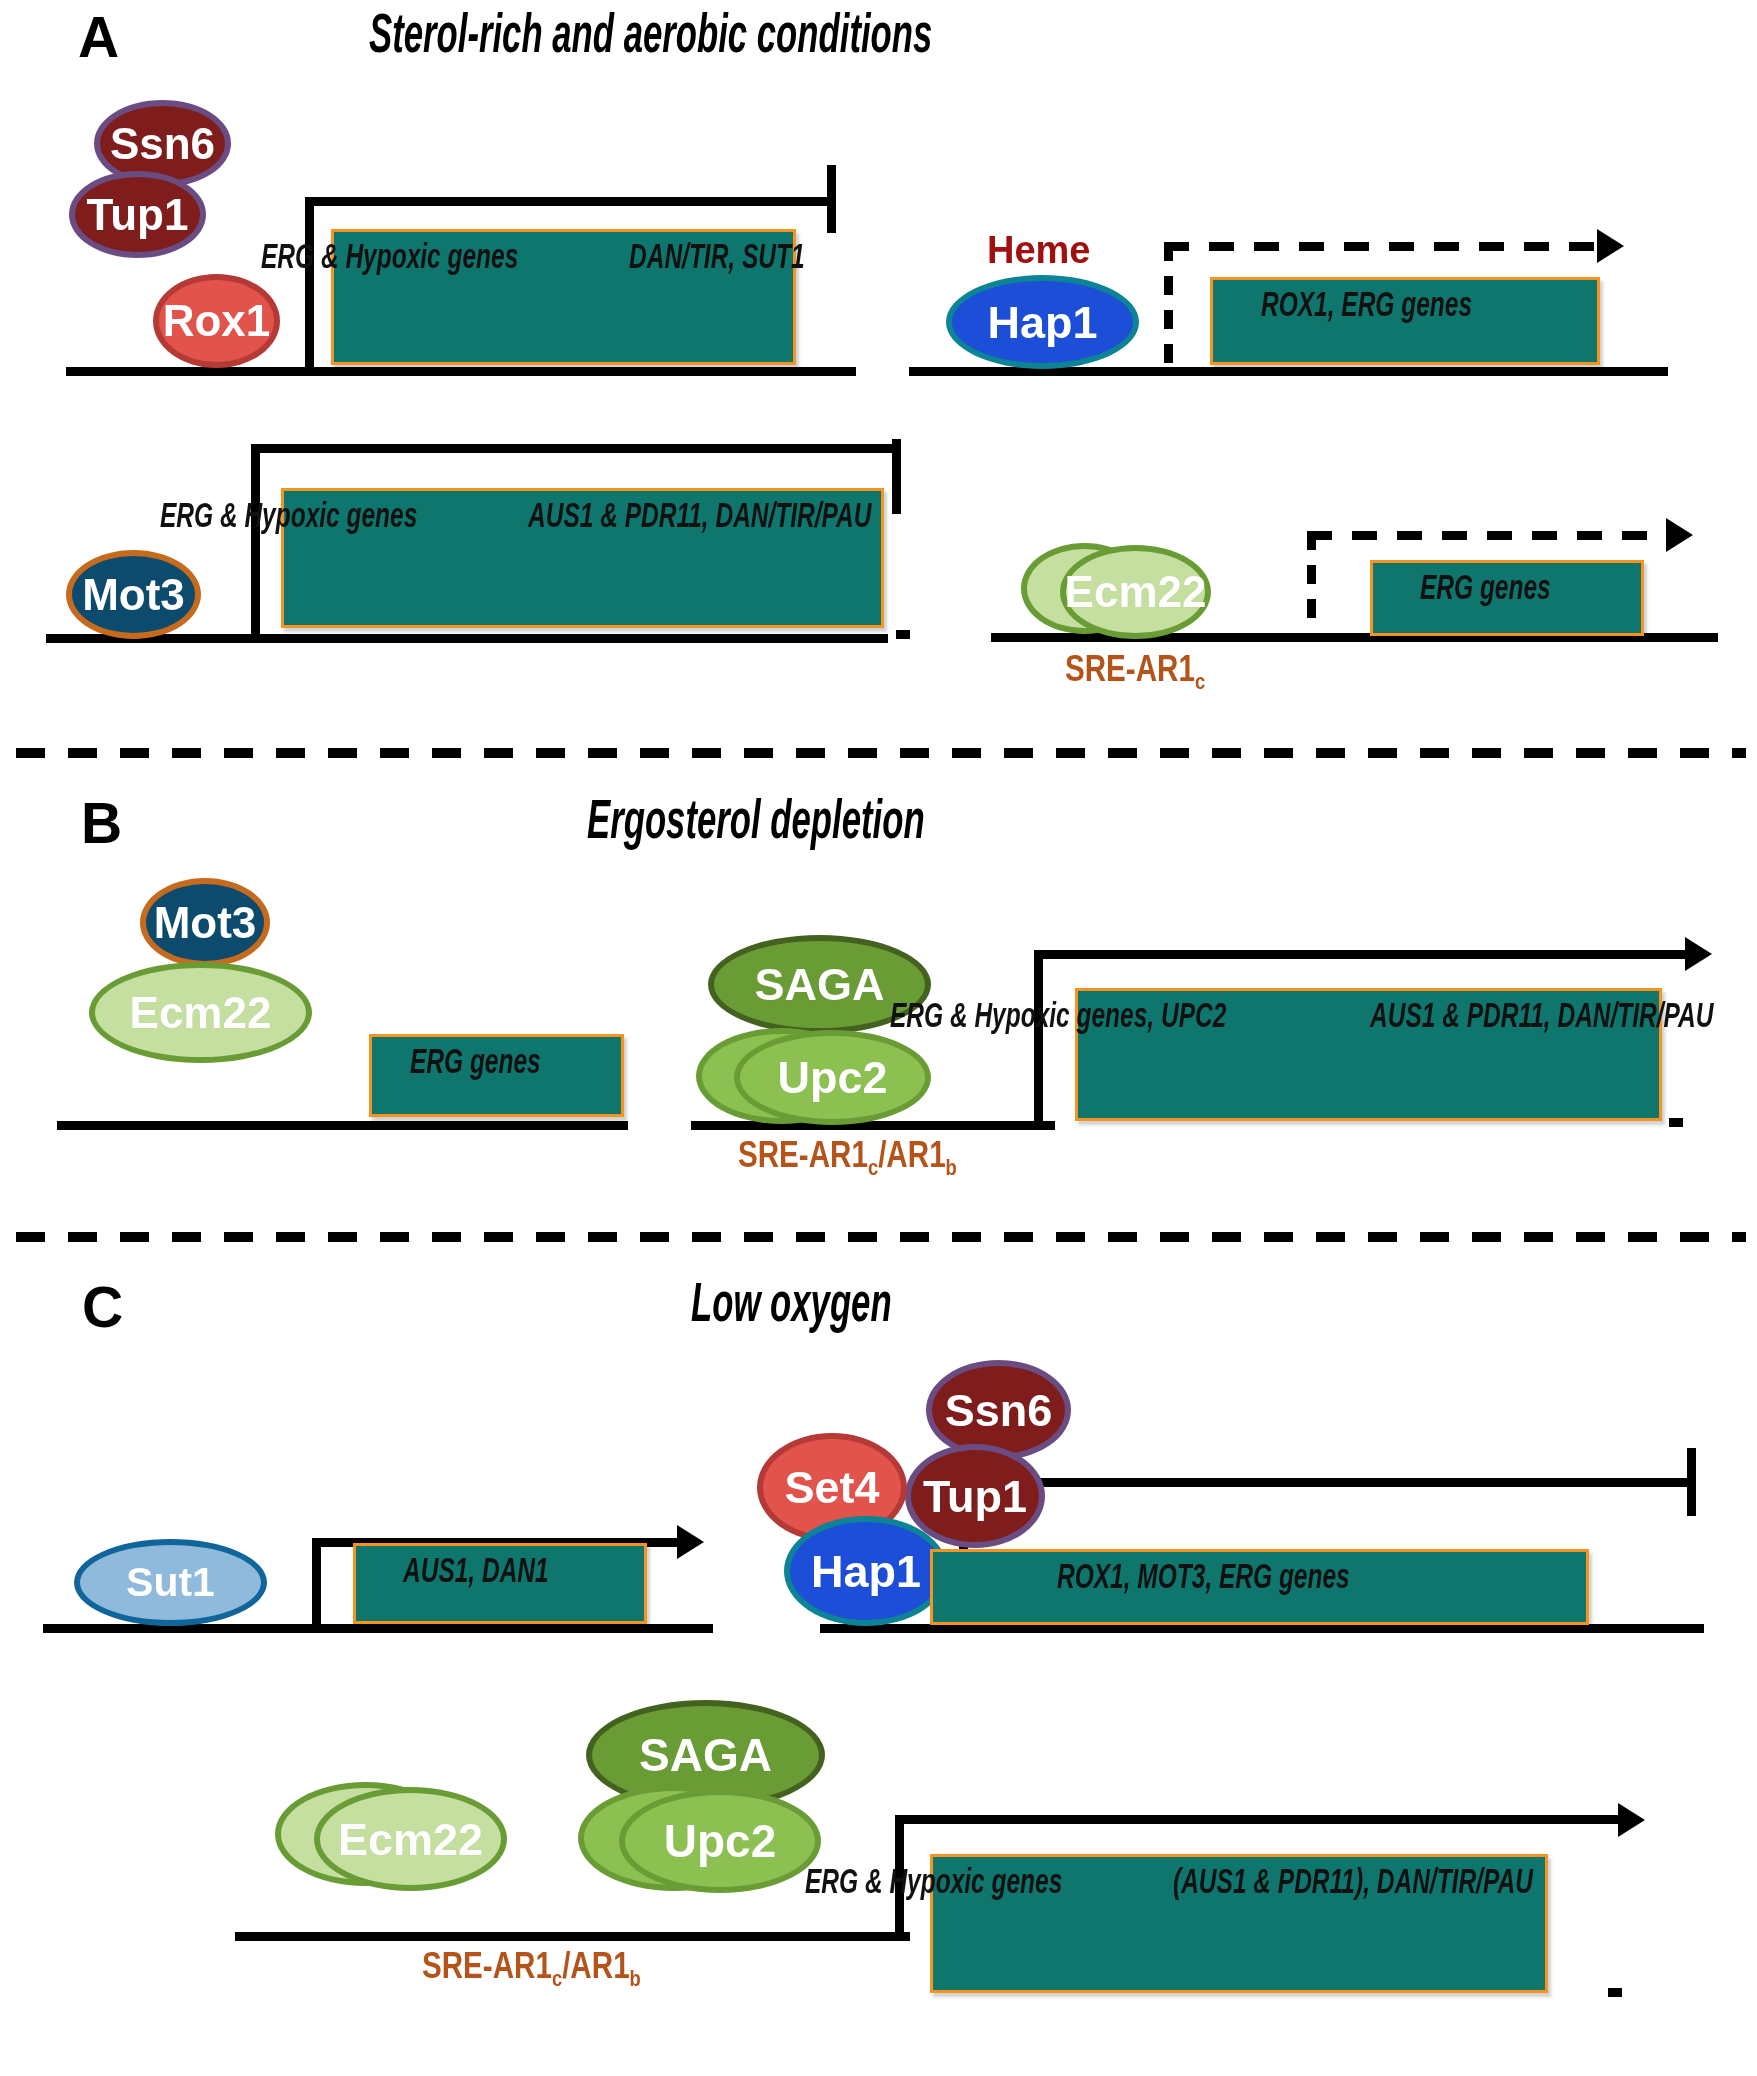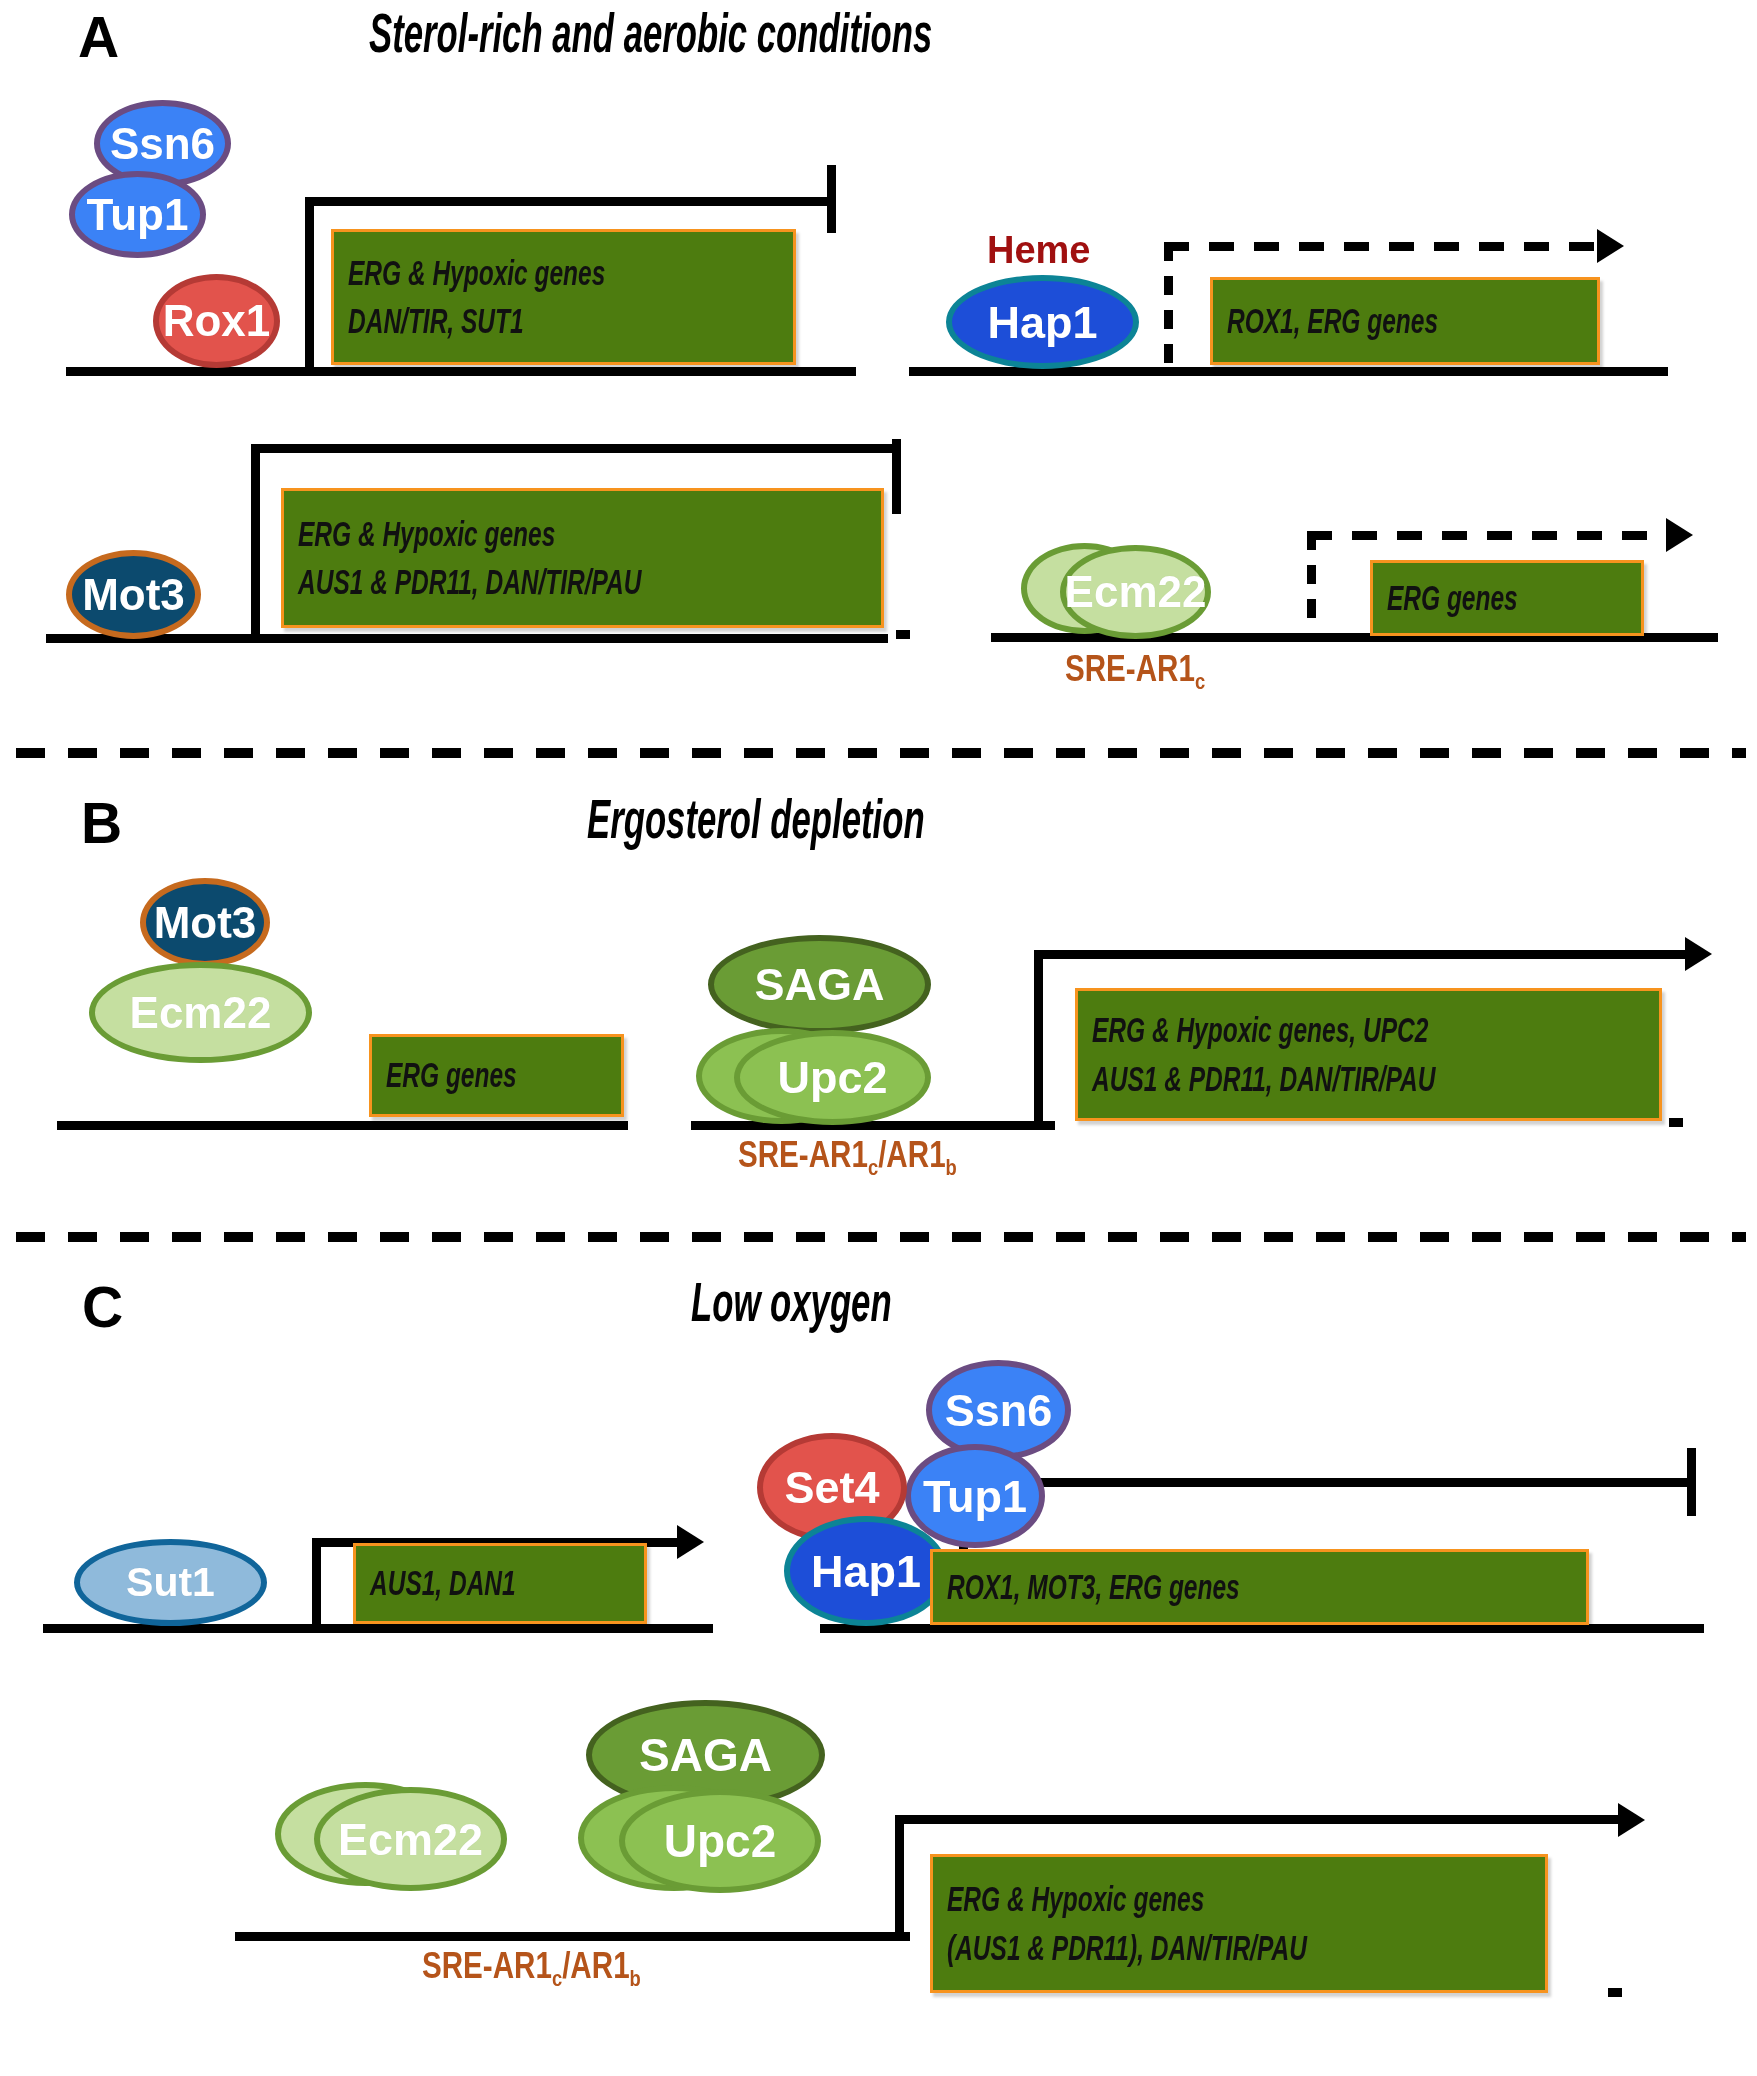--- a/index.html
+++ b/index.html
@@ -13,35 +13,35 @@
 
   
   .cond-title{font-style:italic;font-weight:bold;font-size:56px;color:#000;
       font-family:"Liberation Sans Narrow","Liberation Sans","DejaVu Sans Condensed",sans-serif;
       transform:scaleX(.62);transform-origin:left center;white-space:nowrap;line-height:1;}
 
   
   .dna{background:#000;height:8.8px;}
 
   
-  .genebox{background:#4d7c0f;border:3.6px solid #F7931E;box-sizing:border-box;
+  .genebox{background:#0f766e;border:3.6px solid #F7931E;box-sizing:border-box;
      box-shadow:3.1px 3.6px 2.6px rgba(0,0,0,.18);
-     display:flex;flex-direction:column;justify-content:center;align-items:flex-start;
+     display:flex;justify-content:center;align-items:flex-start;
      padding-left:13.5px;}
   .genebox .ln{font-style:italic;font-weight:bold;font-size:35px;color:#111;
      font-family:"Liberation Sans Narrow","Liberation Sans","DejaVu Sans Condensed",sans-serif;
      transform:scaleX(.70);transform-origin:left center;white-space:nowrap;line-height:1.38;}
 
   
   .oval{border-radius:50%;box-sizing:border-box;display:flex;
      align-items:center;justify-content:center;}
   .oval span{color:#fff;font-weight:bold;line-height:1;
      font-family:"Liberation Sans","DejaVu Sans",sans-serif;
      text-shadow:0 0 1px rgba(0,0,0,.10);}
-  .ov-purple{background:#3b82f6;border:6.8px solid #6B4C82;}
+  .ov-purple{background:#7f1d1d;border:6.8px solid #6B4C82;}
   .ov-red   {background:#E2534C;border:6.8px solid #B53A35;}
   .ov-teal  {background:#1d4ed8;border:6.8px solid #0C8496;align-items:center;}
   .ov-orange{background:#0c4a6e;border:6.8px solid #C66A1E;}
   .ov-lgreen{background:#C5DFA0;border:6.8px solid #6A9C35;}
   .ov-mgreen{background:#8CC152;border:6.8px solid #6A9C35;}
   .ov-dgreen{background:#6A9C35;border:6.8px solid #44621F;}
   .ov-blue  {background:#8FBADB;border:6.8px solid #10659A;}
   .ov-ghost {background:#C5DFA0;border:6.8px solid #6A9C35;}
   .ov-ghost2{background:#8CC152;border:6.8px solid #6A9C35;}
 

